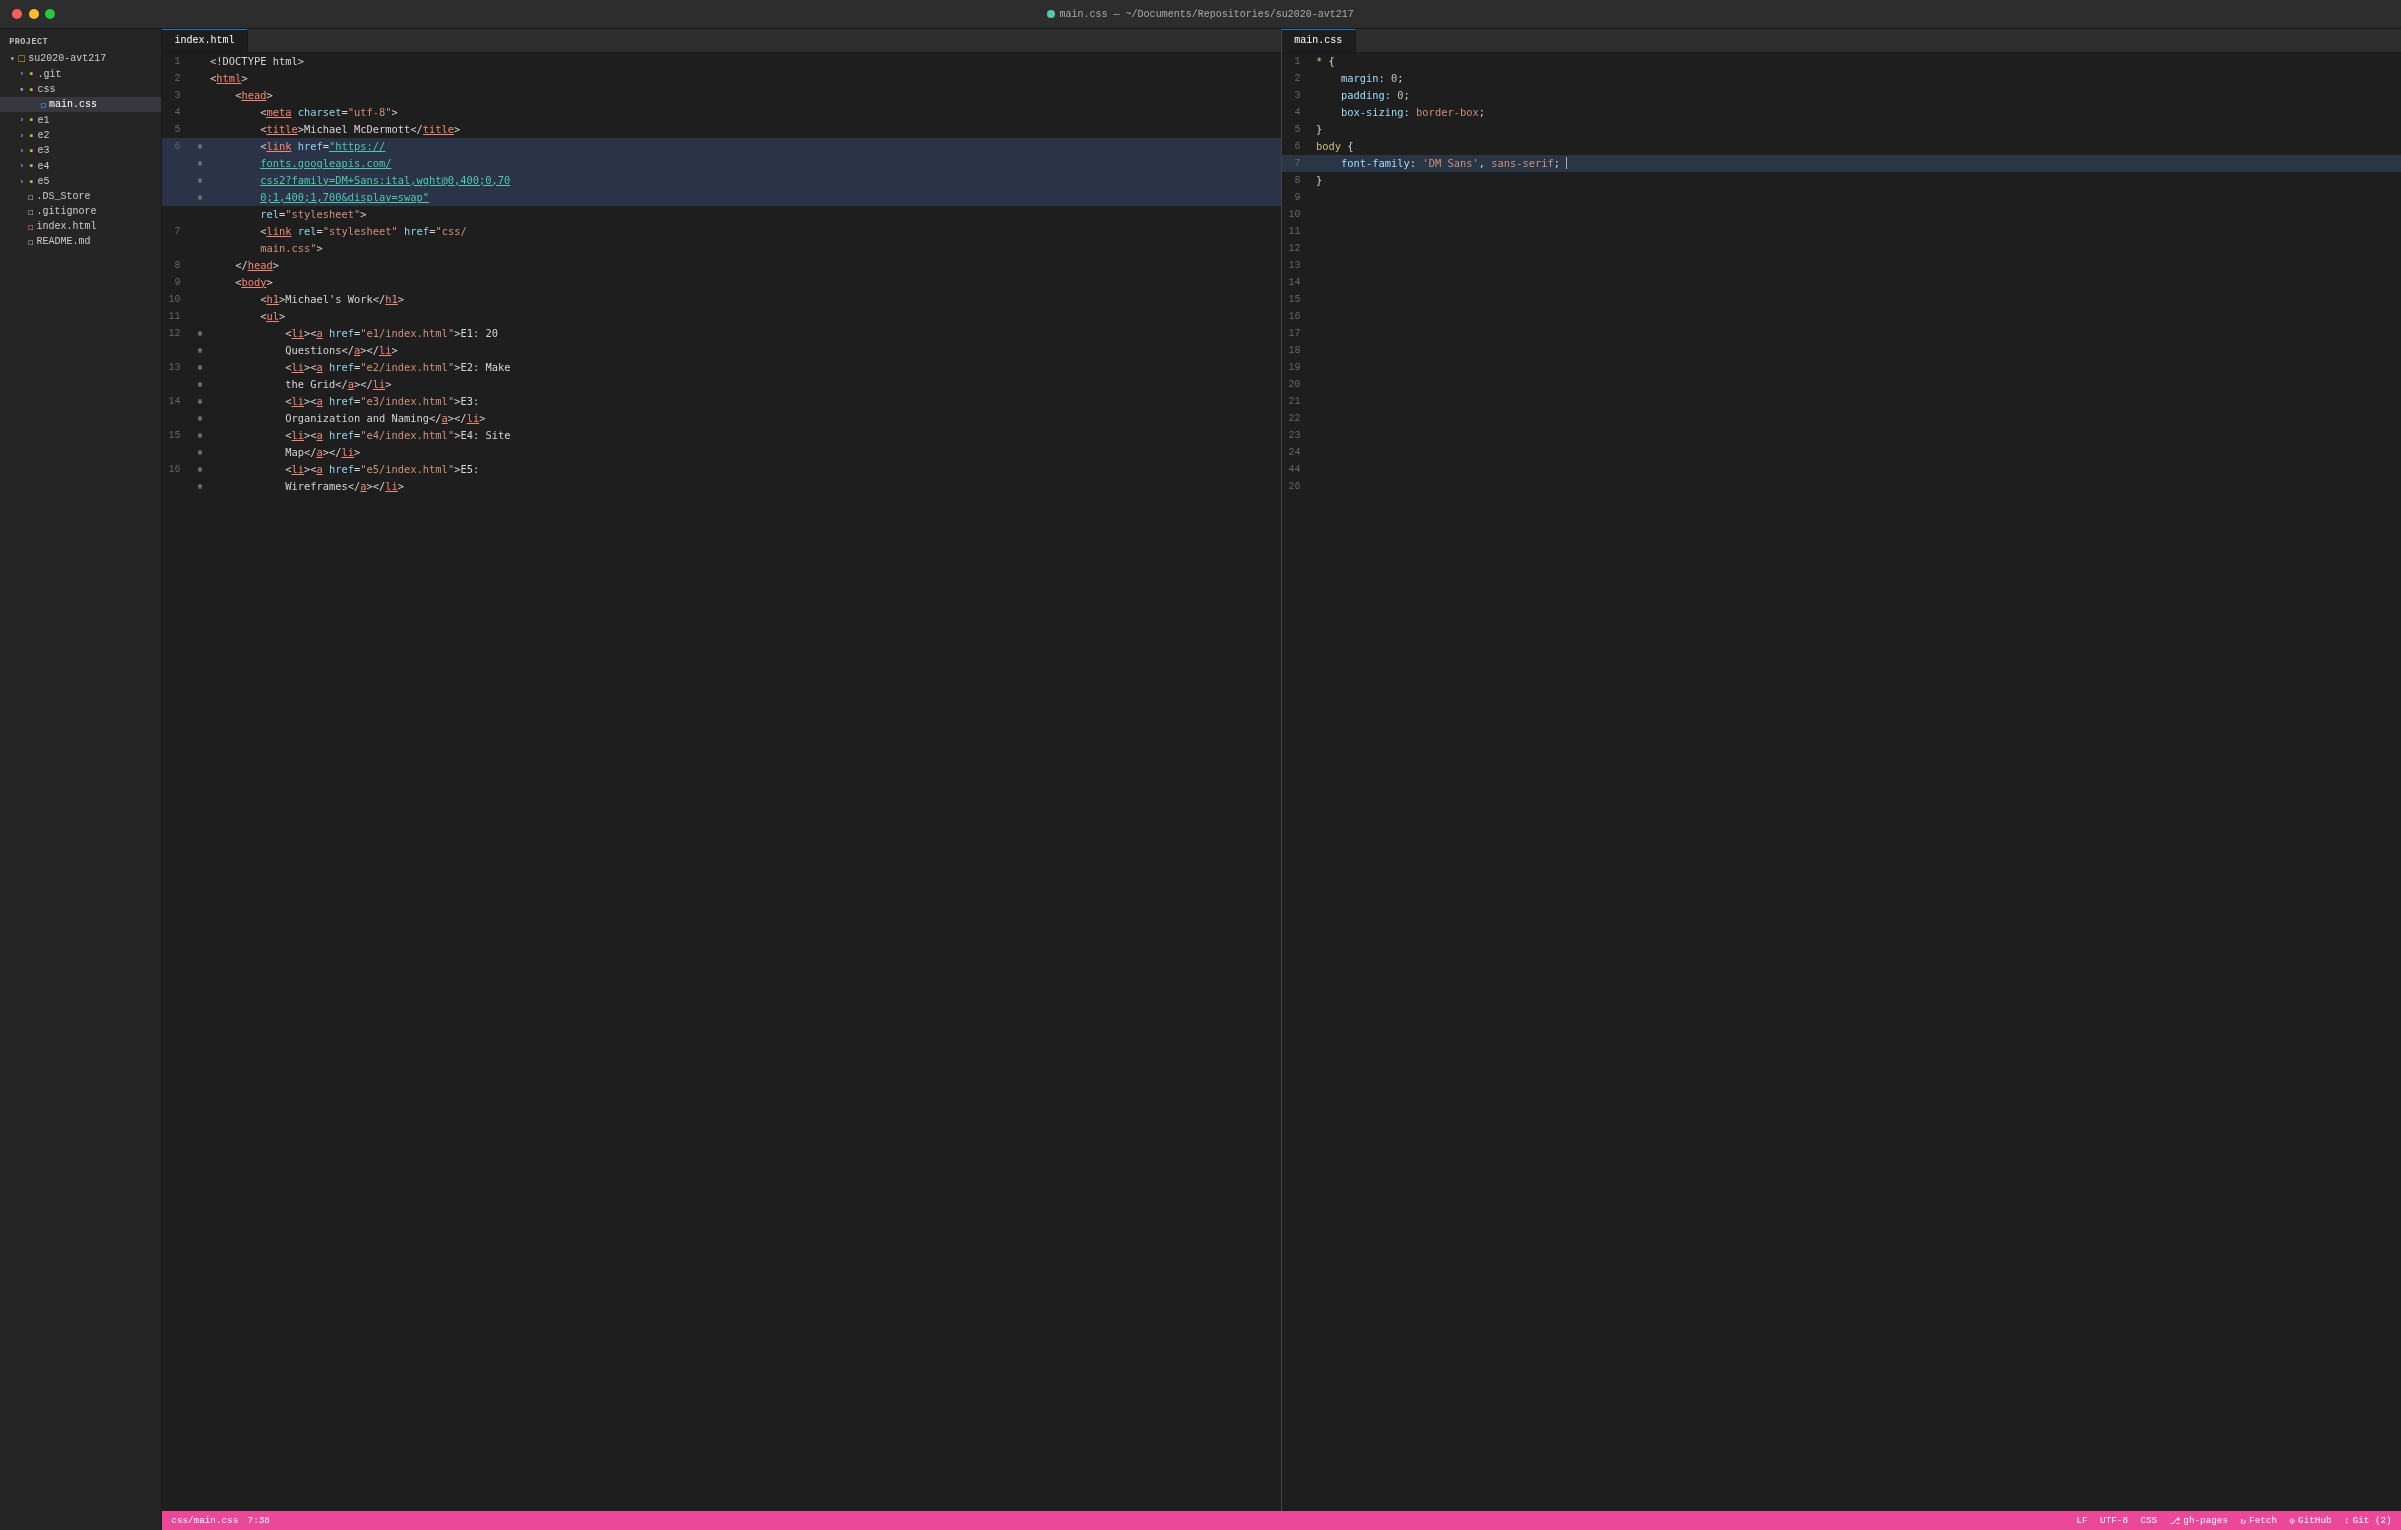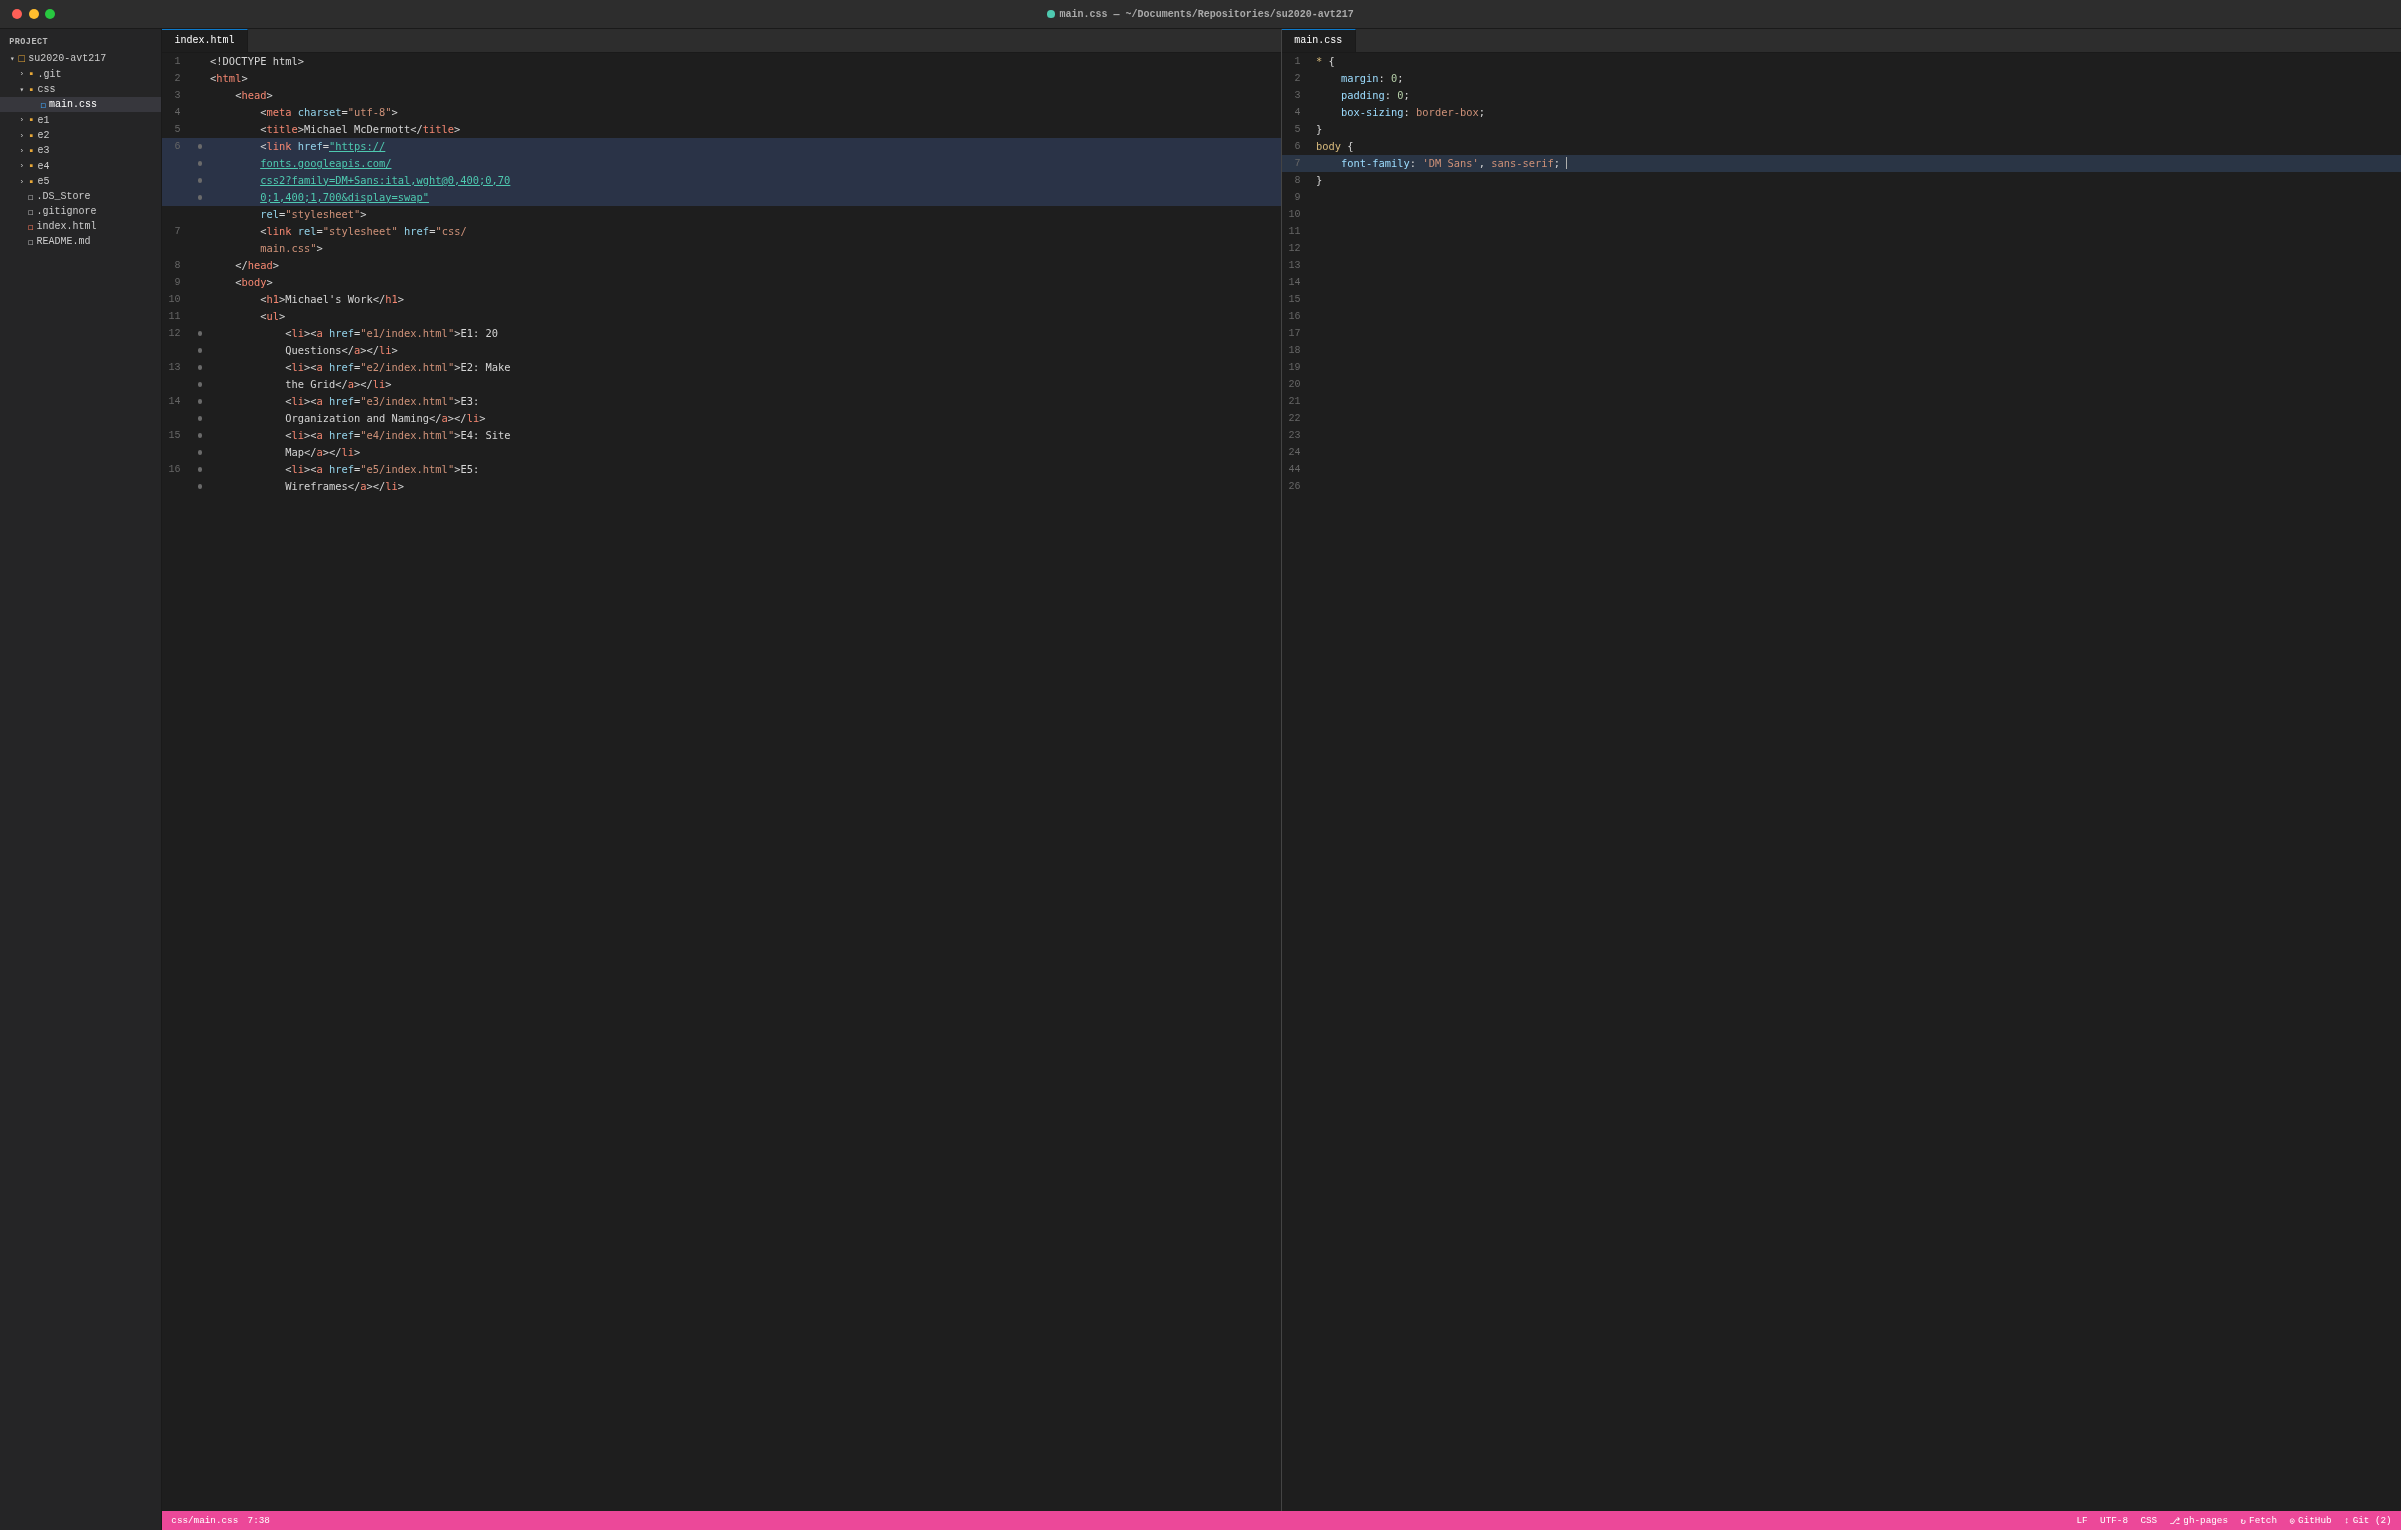--- a/index.html
+++ b/index.html
@@ -17,21 +17,20 @@
     
     .titlebar {
       background: #2d2d2d;
       height: 29px;
       display: flex;
       align-items: center;
       justify-content: center;
       position: relative;
       border-bottom: 0.8px solid #1a1a1a;
       flex-shrink: 0;
-      font-weight: bold;
     }
     .titlebar-controls {
       position: absolute;
       left: 12.4px;
       display: flex;
       gap: 6.2px;
       align-items: center;
     }
     .dot {
       width: 10px;
@@ -199,21 +198,21 @@
       width: 4.6px;
       height: 4.6px;
       border-radius: 50%;
       background: #6a6a6a;
     }
 
     
     .c-white { color: #d4d4d4; }
     .c-url { color: #4ec9b0; text-decoration: underline; }
     .c-attr { color: #92d1e8; }
-    .c-tag { color: #f48771; }
+    .c-tag { color: #f48771; text-decoration: underline; }
     .c-string { color: #ce9178; }
     .c-prop { color: #9cdcfe; }
     .c-value { color: #ce9178; }
     .c-selector { color: #d7ba7d; }
     .c-num { color: #b5cea8; }
     .c-punct { color: #d4d4d4; }
     .cursor { border-right: 1.5px solid #aeafad; }
 
     .pane-divider {
       width: 0.8px;

